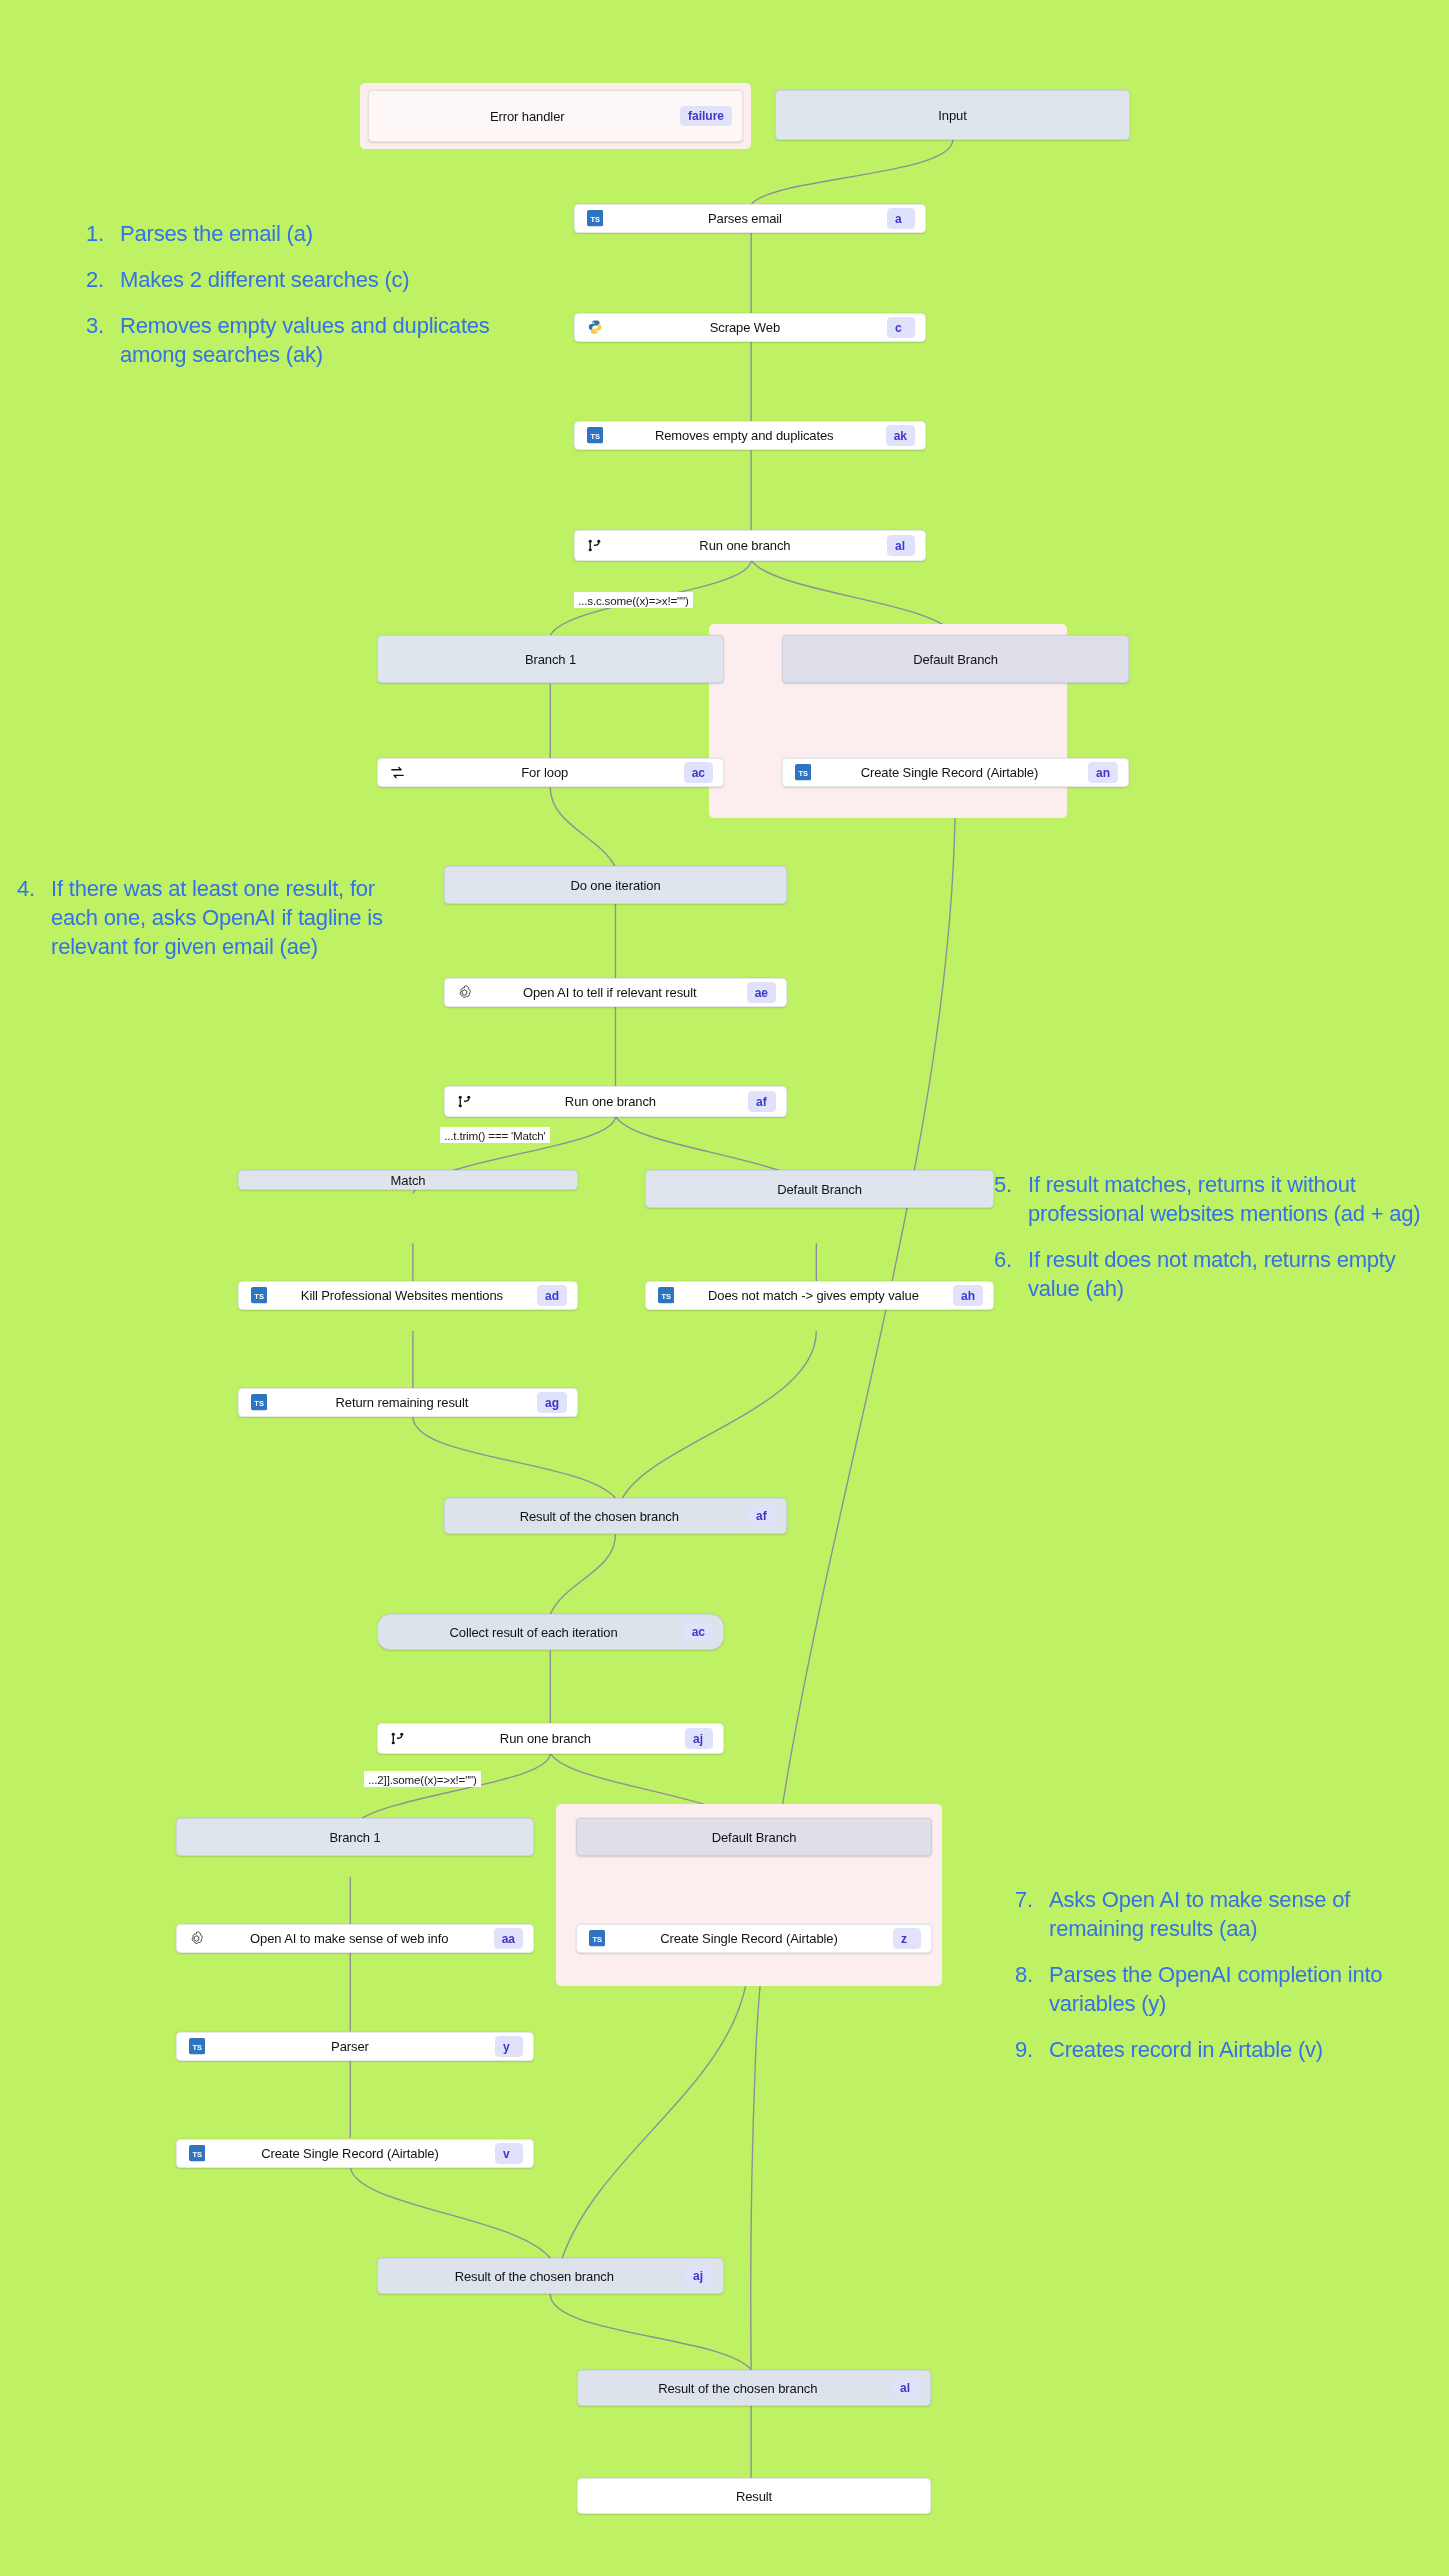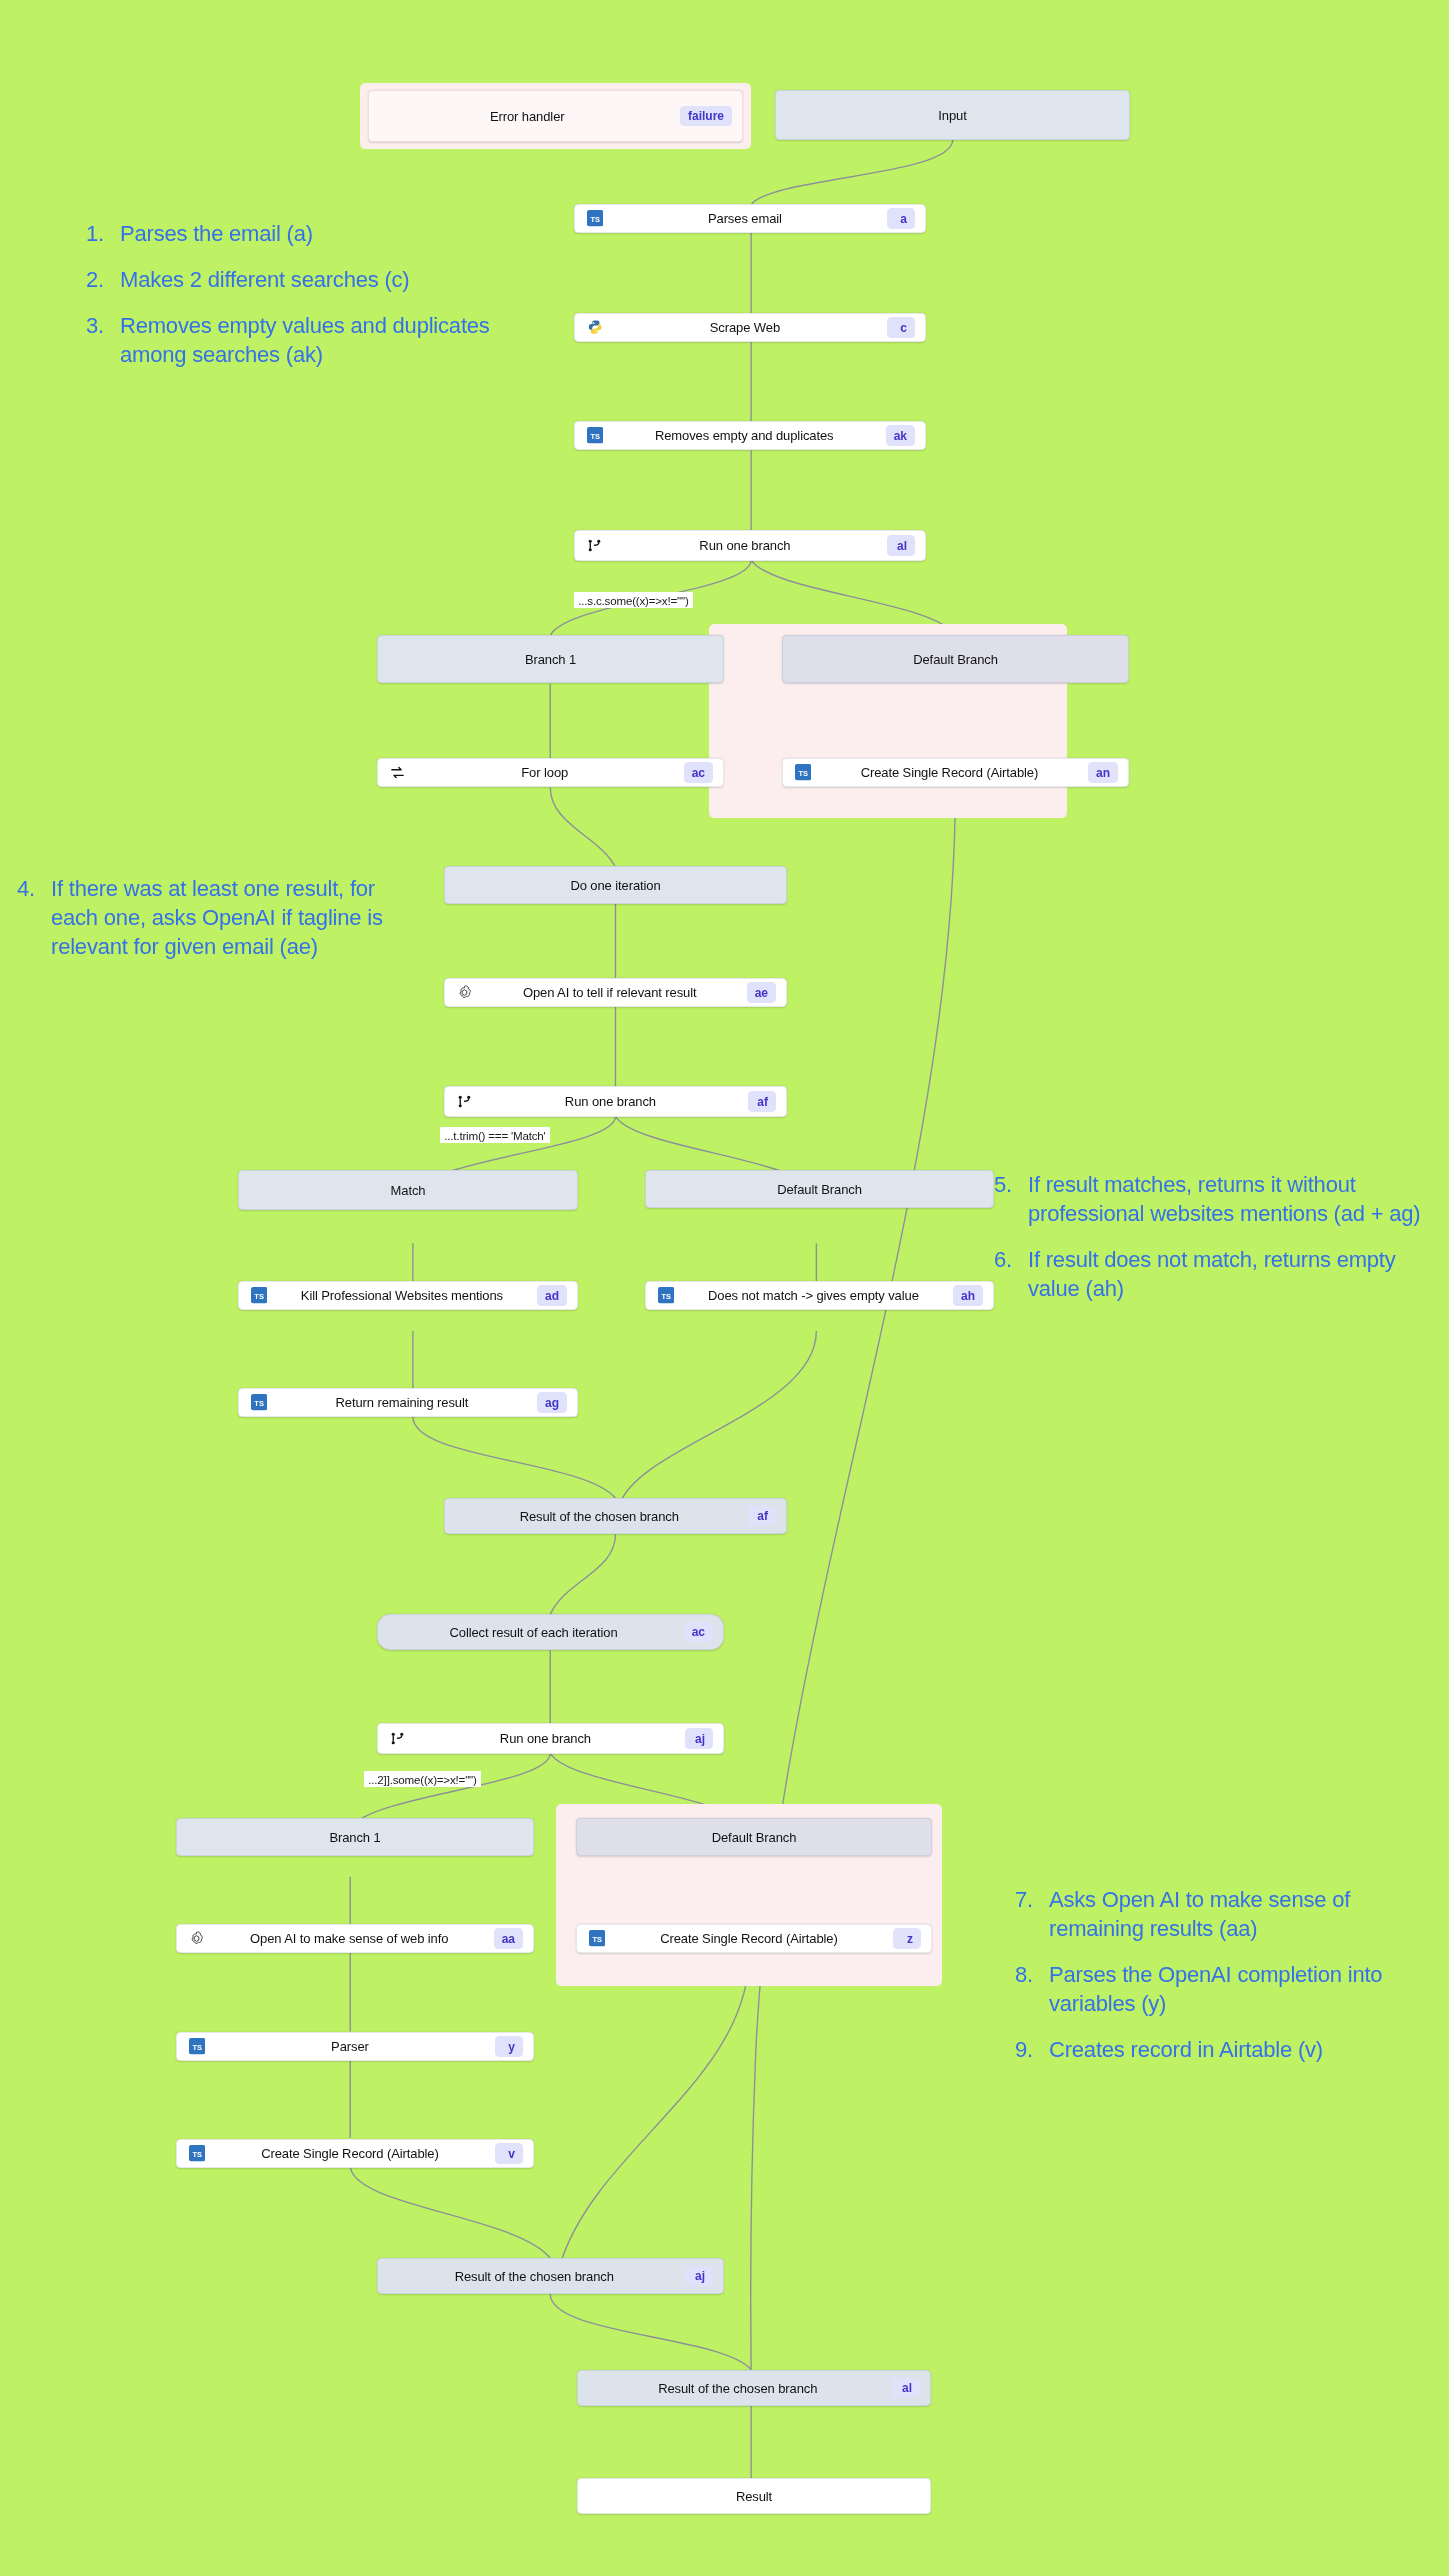--- a/index.html
+++ b/index.html
@@ -78,21 +78,21 @@
   }
 
   .badge {
     font-size: 12px;
     font-weight: bold;
     color: #4037c9;
     background: #e0e1fb;
     border-radius: 4.3px;
     padding: 4.3px 7.7px;
     min-width: 12px;
-    text-align: right;
+    text-align: left;
     line-height: 1;
     margin-left: 5.2px;
   }
   .badge.onplain { background: #e3e2fb; }
 
   .ic {
     width: 19px; height: 19px;
     flex: 0 0 19px;
     display: flex;
     align-items: center;
@@ -319,21 +319,21 @@
         <path d="M6 8.2v7.6"></path>
         <path d="M18 8.2c0 3.2-3.6 3.4-6 3.4"></path>
       </svg>
     </span>
     <span class="label">Run one branch</span>
     <span class="badge">af</span>
   </div>
 
   <div class="condlabel" style="left:440px; top:1127px;">...t.trim() === 'Match'</div>
 
-  <div class="node gray" style="left:238px; top:1170px; width:340px; height:40px;">
+  <div class="node gray" style="left:238px; top:1170px; width:340px; height:20px;">
     <span class="label">Match</span>
   </div>
 
   <div class="node gray" style="left:645px; top:1170px; width:349px; height:38px;">
     <span class="label">Default Branch</span>
   </div>
 
   <div class="node white" style="left:238px; top:1281px; width:340px; height:29px;">
     <span class="ic">
       <svg width="16.3" height="16.3" viewBox="0 0 24 24">

